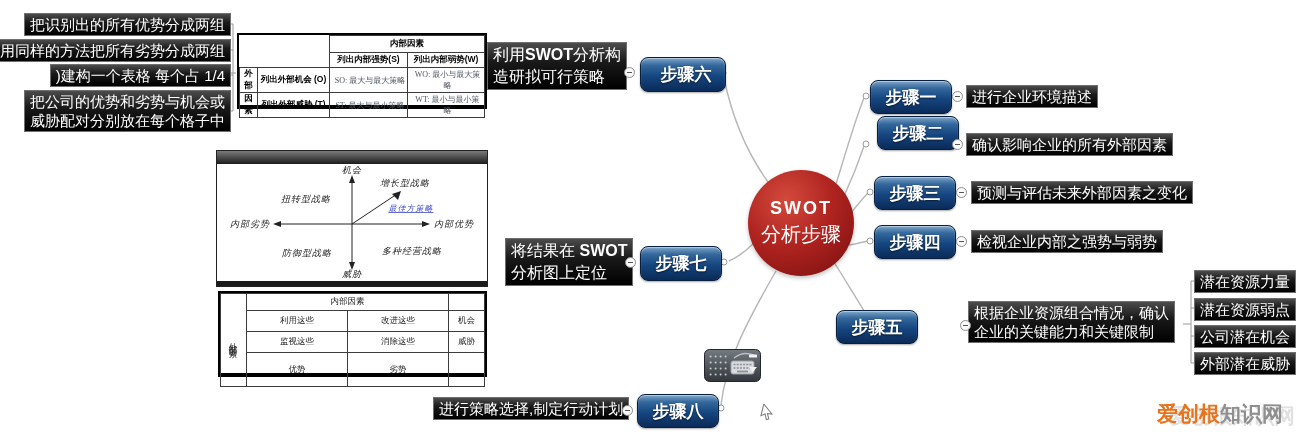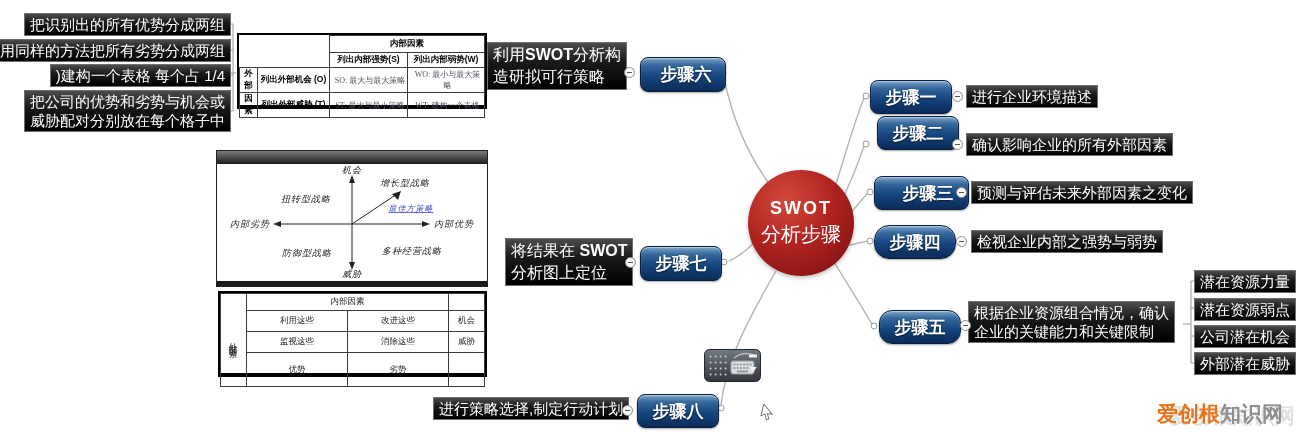--- a/index.html
+++ b/index.html
@@ -91,27 +91,27 @@
     <div class="l1">SWOT</div>
     <div class="l2">分析步骤</div>
   </div>
 
   <div class="step" style="left:870px;top:80px;">
       <span>步骤一</span>
     </div>
   <div class="step" style="left:870px;top:116px;margin-left:7px;">
       <span>步骤二</span>
     </div>
-  <div class="step" style="left:874px;top:176px;padding-left:13px;">
+  <div class="step" style="left:874px;top:176px;">
       <span>步骤三</span>
     </div>
-  <div class="step" style="left:874px;top:225px;border-radius:15px;">
+  <div class="step" style="left:874px;top:225px;">
       <span>步骤四</span>
     </div>
-  <div class="step" style="left:879px;top:310px;border-radius:13px;">
+  <div class="step" style="left:836px;top:310px;">
       <span>步骤五</span>
     </div>
 
   <div class="step" style="left:640px;top:57px;width:78px;height:33px;padding-left:6px;">
       <span>步骤六</span>
     </div>
   <div class="step" style="left:640px;top:246px;height:33px;">
       <span>步骤七</span>
     </div>
   <div class="step" style="left:637px;top:394px;">
@@ -181,21 +181,21 @@
       <tr style="height:19px;">
         <td class="t-b">外部</td>
         <td class="t-b">列出外部机会 (O)</td>
         <td class="t-g">SO: 最大与最大策略</td>
         <td class="t-g">WO: 最小与最大策略</td>
       </tr>
       <tr style="height:18px;">
         <td class="t-b">因素</td>
         <td class="t-b">列出外部威胁 (T)</td>
         <td class="t-g">ST: 最大与最小策略</td>
-        <td class="t-g">WT: 建构一个表格</td>
+        <td class="t-g">WT: 最小与最小策略</td>
       </tr>
     </tbody>
       </table>
   </div>
 
   <div class="figure">
     <div class="bar-top"></div>
     <svg width="270" height="114" viewBox="0 0 270 114">
       <g stroke="#222" stroke-width="1" fill="none">
         <path d="M 63 60 L 206 60"></path>

